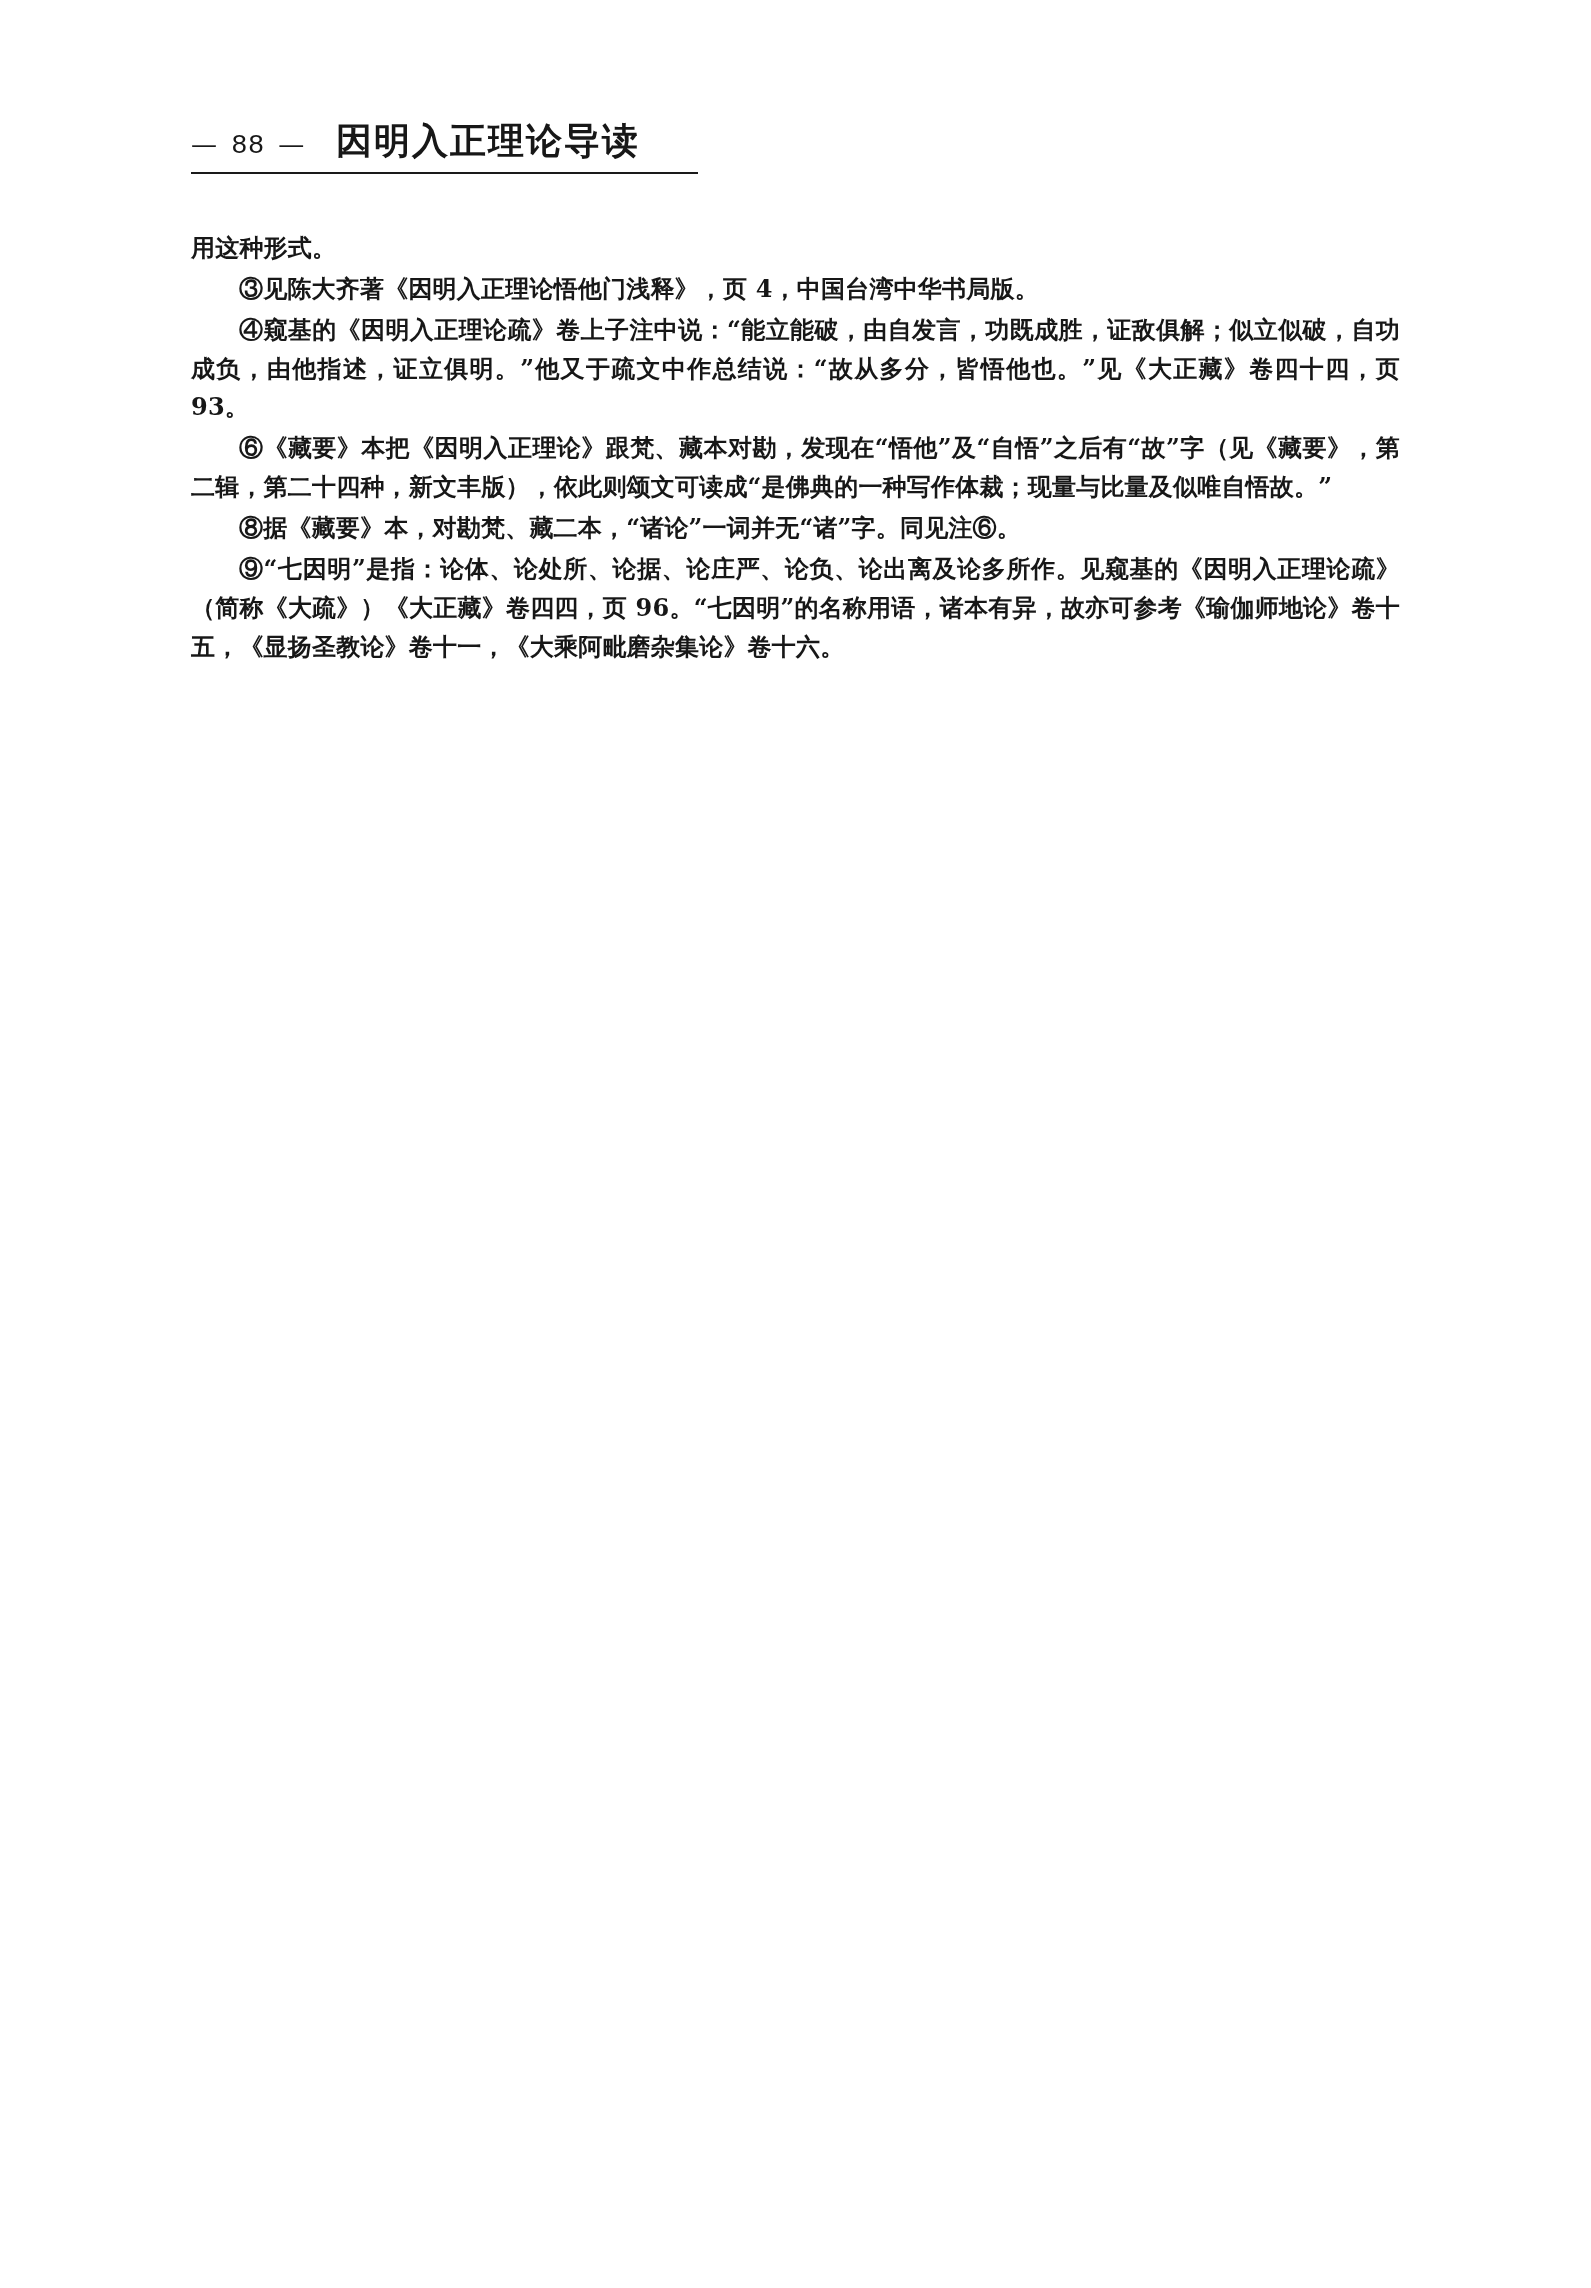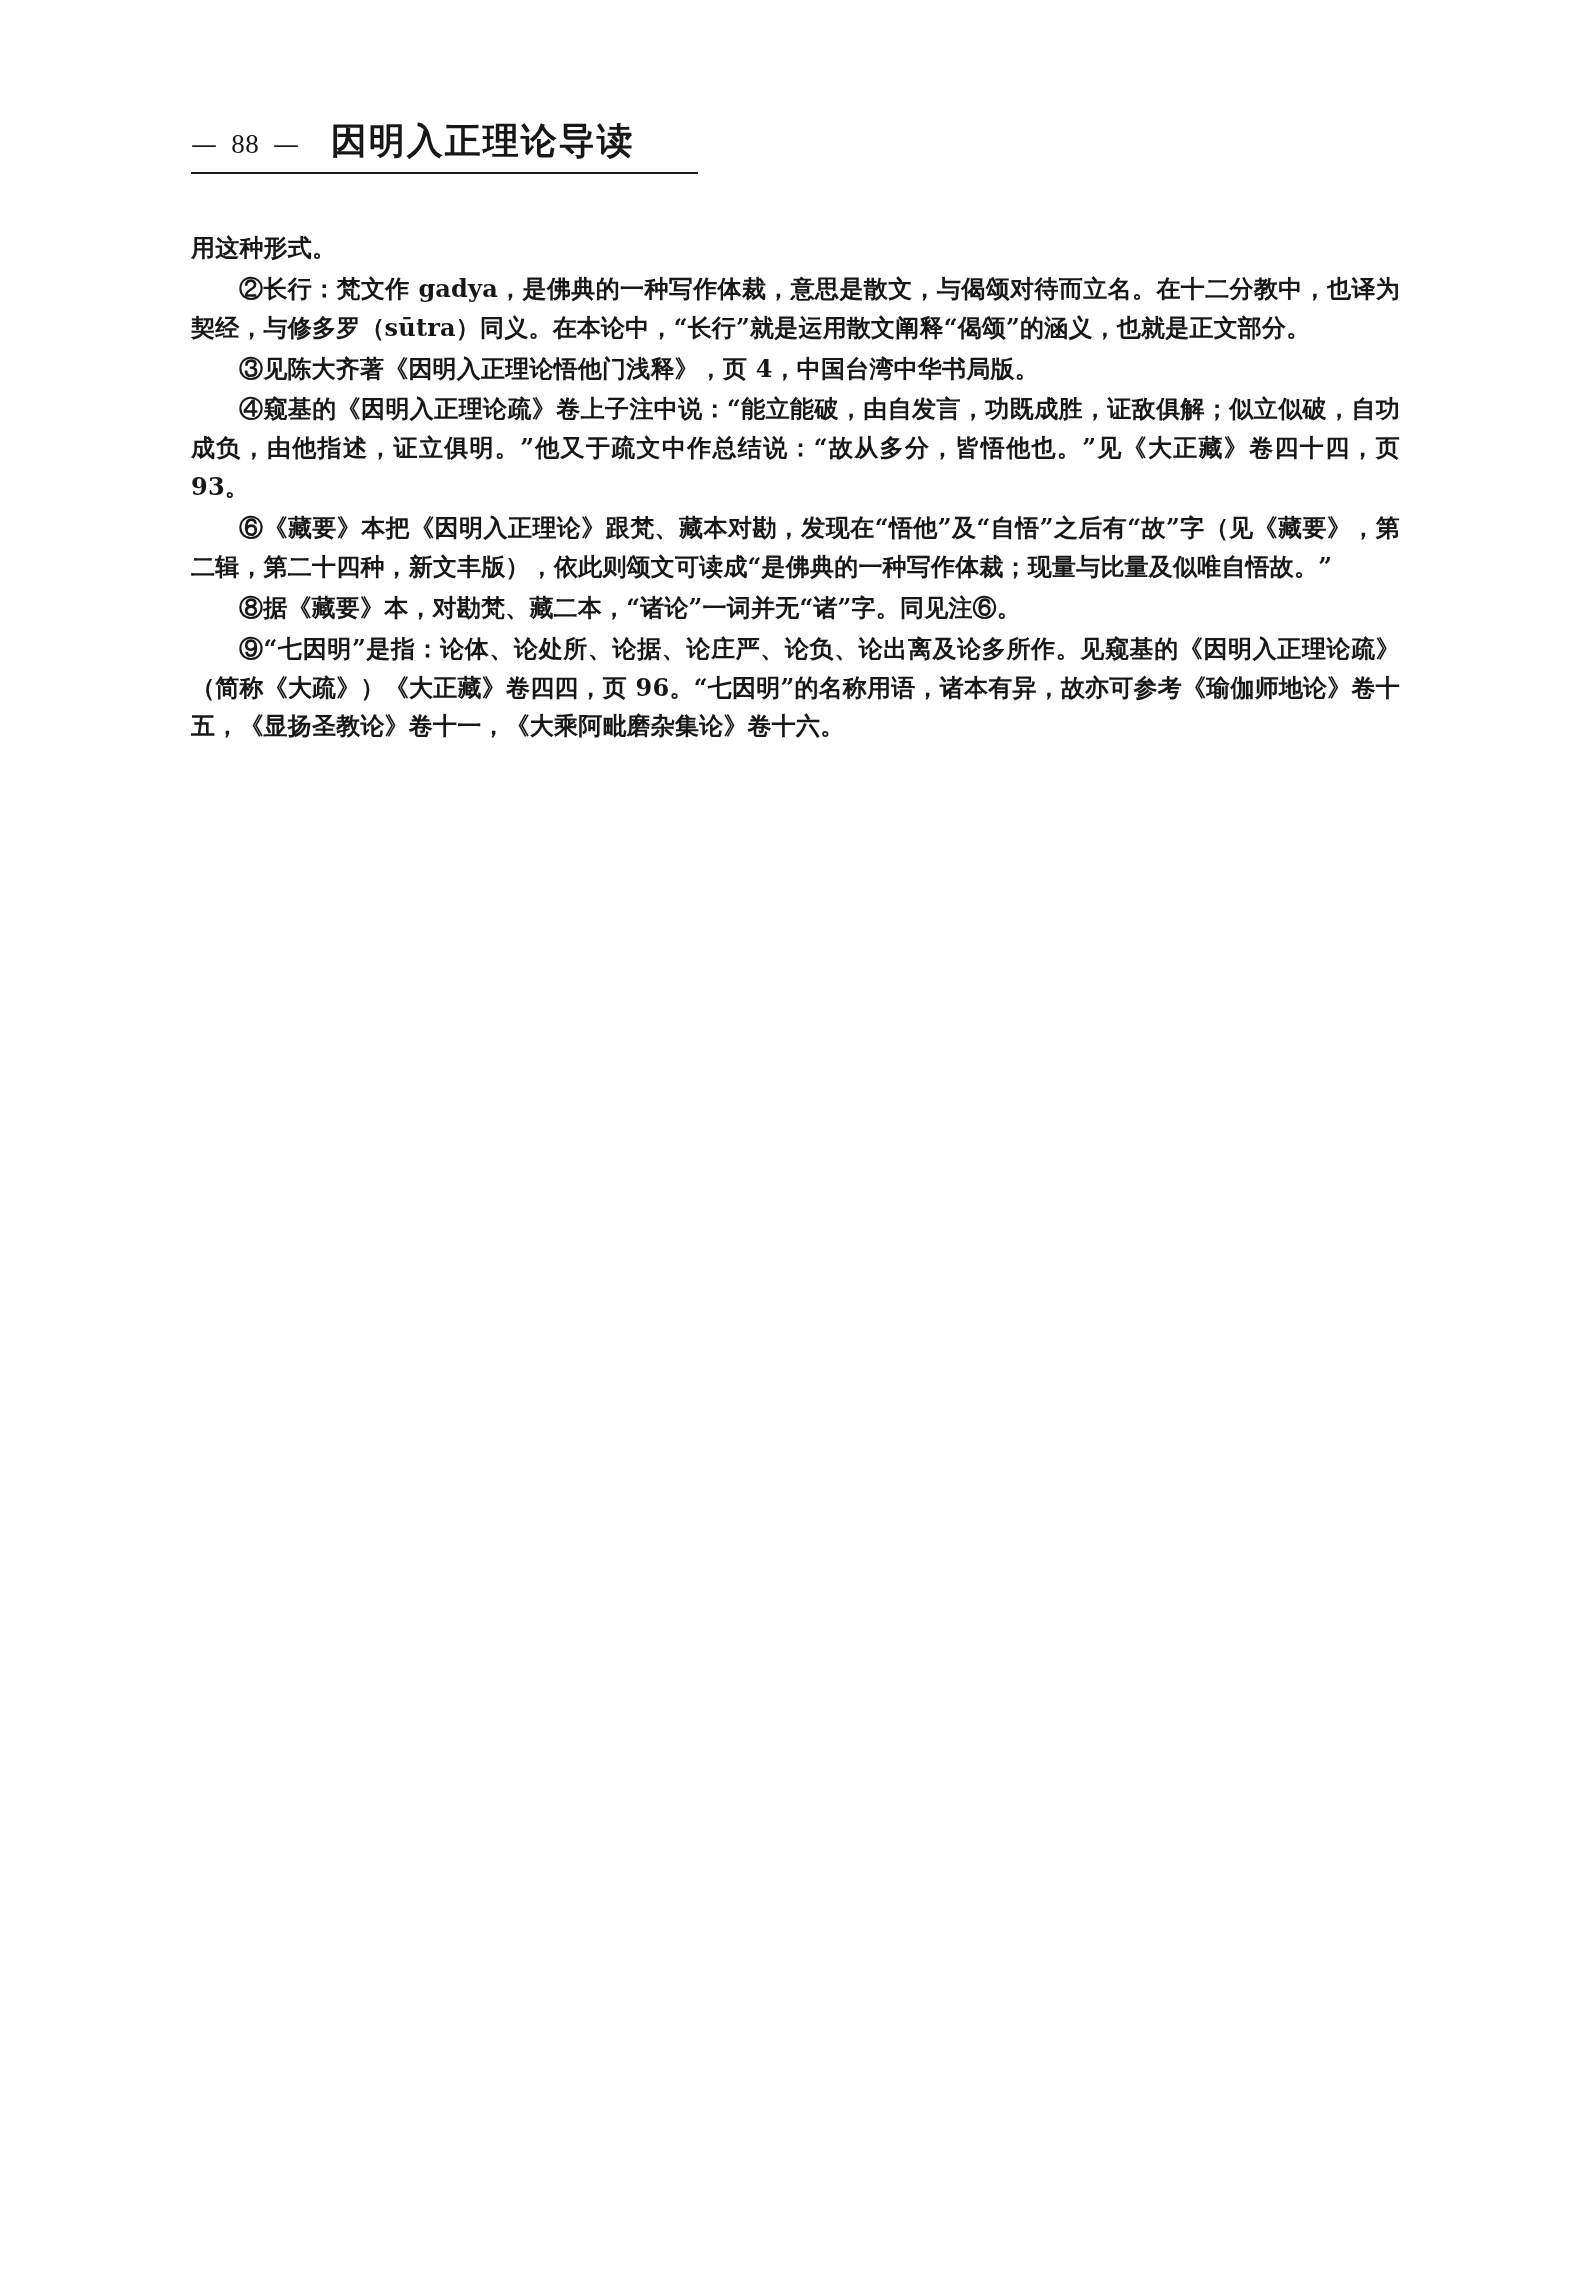--- a/index.html
+++ b/index.html
@@ -33,21 +33,21 @@
     width: 507px;
     font-size: 26px;
     letter-spacing: 0.5px;
   }
   .header .dash {
     font-size: 26px;
     color: #1a1a1a;
   }
   .header .folio {
     font-size: 27px;
-    font-family: Liberation Serif, serif;
+    font-family: Liberation Mono, monospace;
   }
   .header .book-title {
     font-size: 36px;
     margin-left: 17.6px;
     letter-spacing: 2px;
     font-weight: 600;
   }
   
   .body-text p {
     margin: 0 0 2px 0;
@@ -73,21 +73,20 @@
 
     <div class="header">
       <span class="dash">—</span>
       <span class="folio">88</span>
       <span class="dash">—</span>
       <span class="book-title">因明入正理论导读</span>
     </div>
 
     <div class="body-text">
       <p class="noindent">用这种形式。</p>
-      <p class="indent">②长行：梵文作 gadya，是佛典的一种写作体裁，意思是散文，与偈颂对待而立名。在十二分教中，也译为契经，与修多罗（sūtra）同义。在本论中，“长行”就是运用散文阐释“偈颂”的涵义，也就是正文部分。</p>
       <p class="indent">③见陈大齐著《因明入正理论悟他门浅释》，页 4，中国台湾中华书局版。</p>
       <p class="indent">④窥基的《因明入正理论疏》卷上子注中说：“能立能破，由自发言，功既成胜，证敌俱解；似立似破，自功成负，由他指述，证立俱明。”他又于疏文中作总结说：“故从多分，皆悟他也。”见《大正藏》卷四十四，页 93。</p>
       <p class="indent">⑥《藏要》本把《因明入正理论》跟梵、藏本对勘，发现在“悟他”及“自悟”之后有“故”字（见《藏要》，第二辑，第二十四种，新文丰版），依此则颂文可读成“是佛典的一种写作体裁；现量与比量及似唯自悟故。”</p>
       <p class="indent">⑧据《藏要》本，对勘梵、藏二本，“诸论”一词并无“诸”字。同见注⑥。</p>
       <p class="indent">⑨“七因明”是指：论体、论处所、论据、论庄严、论负、论出离及论多所作。见窥基的《因明入正理论疏》（简称《大疏》）《大正藏》卷四四，页 96。“七因明”的名称用语，诸本有异，故亦可参考《瑜伽师地论》卷十五，《显扬圣教论》卷十一，《大乘阿毗磨杂集论》卷十六。</p>
     </div>
 
   </div>
 </div>
 

